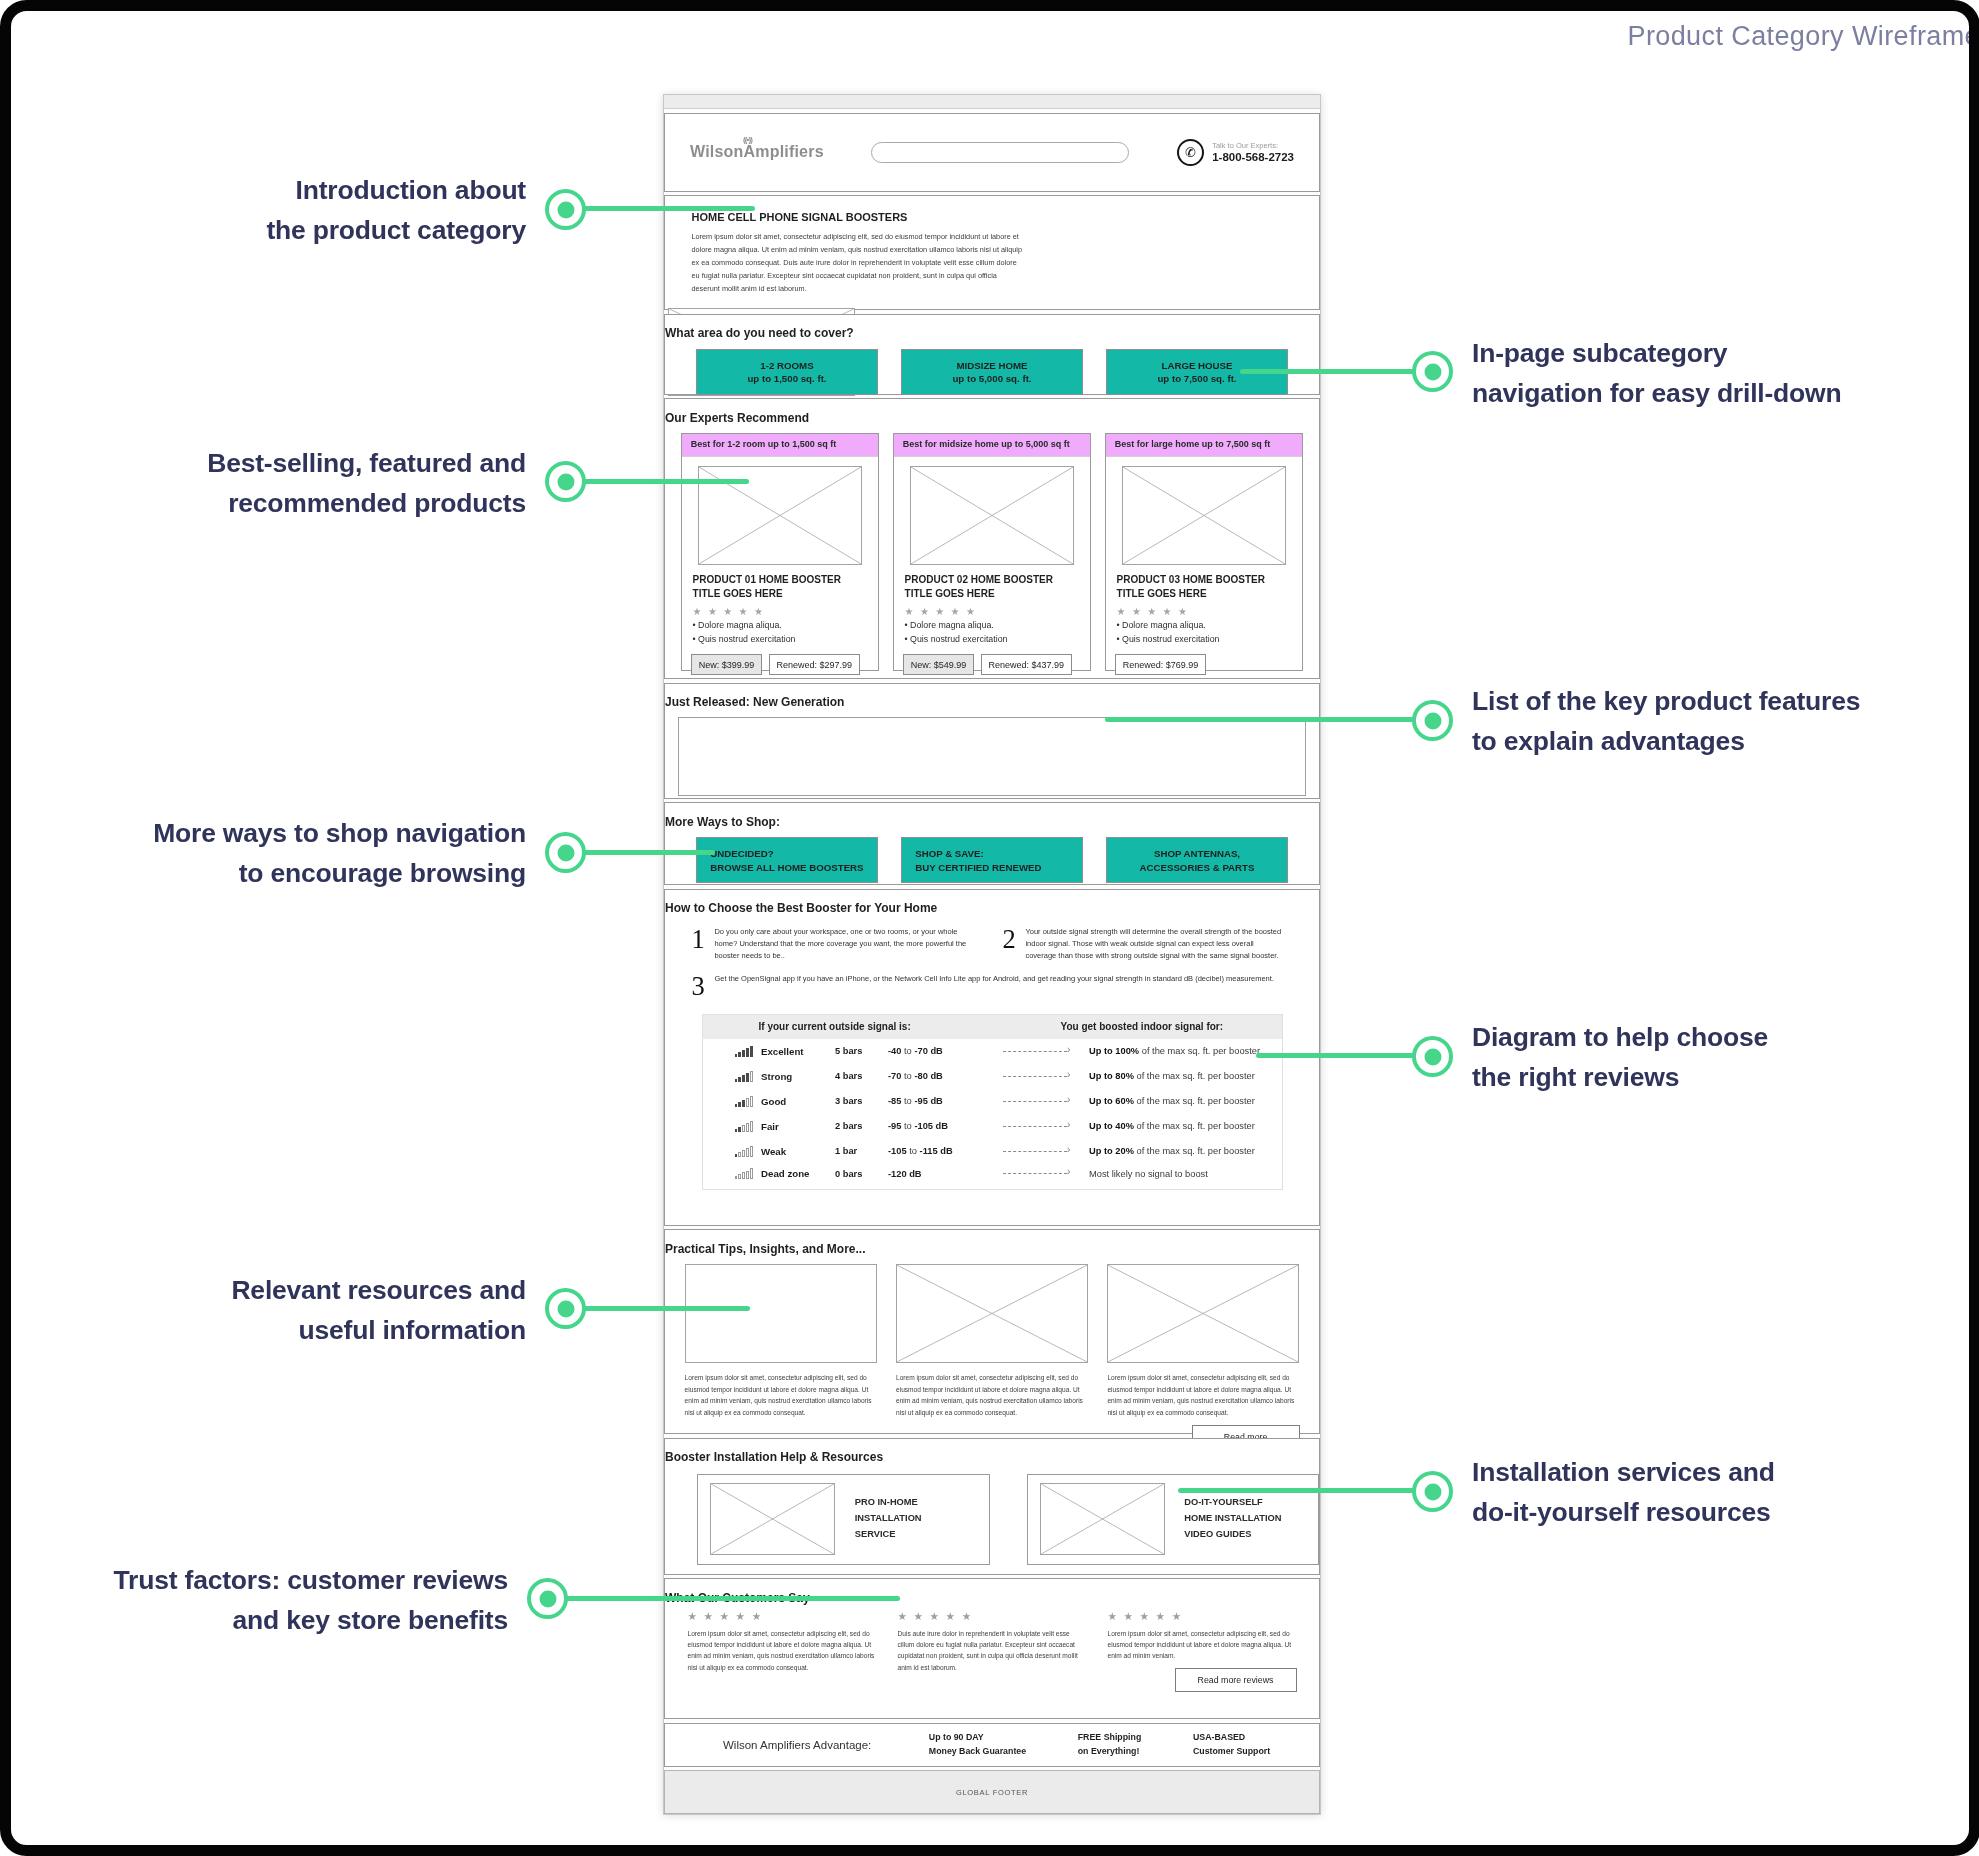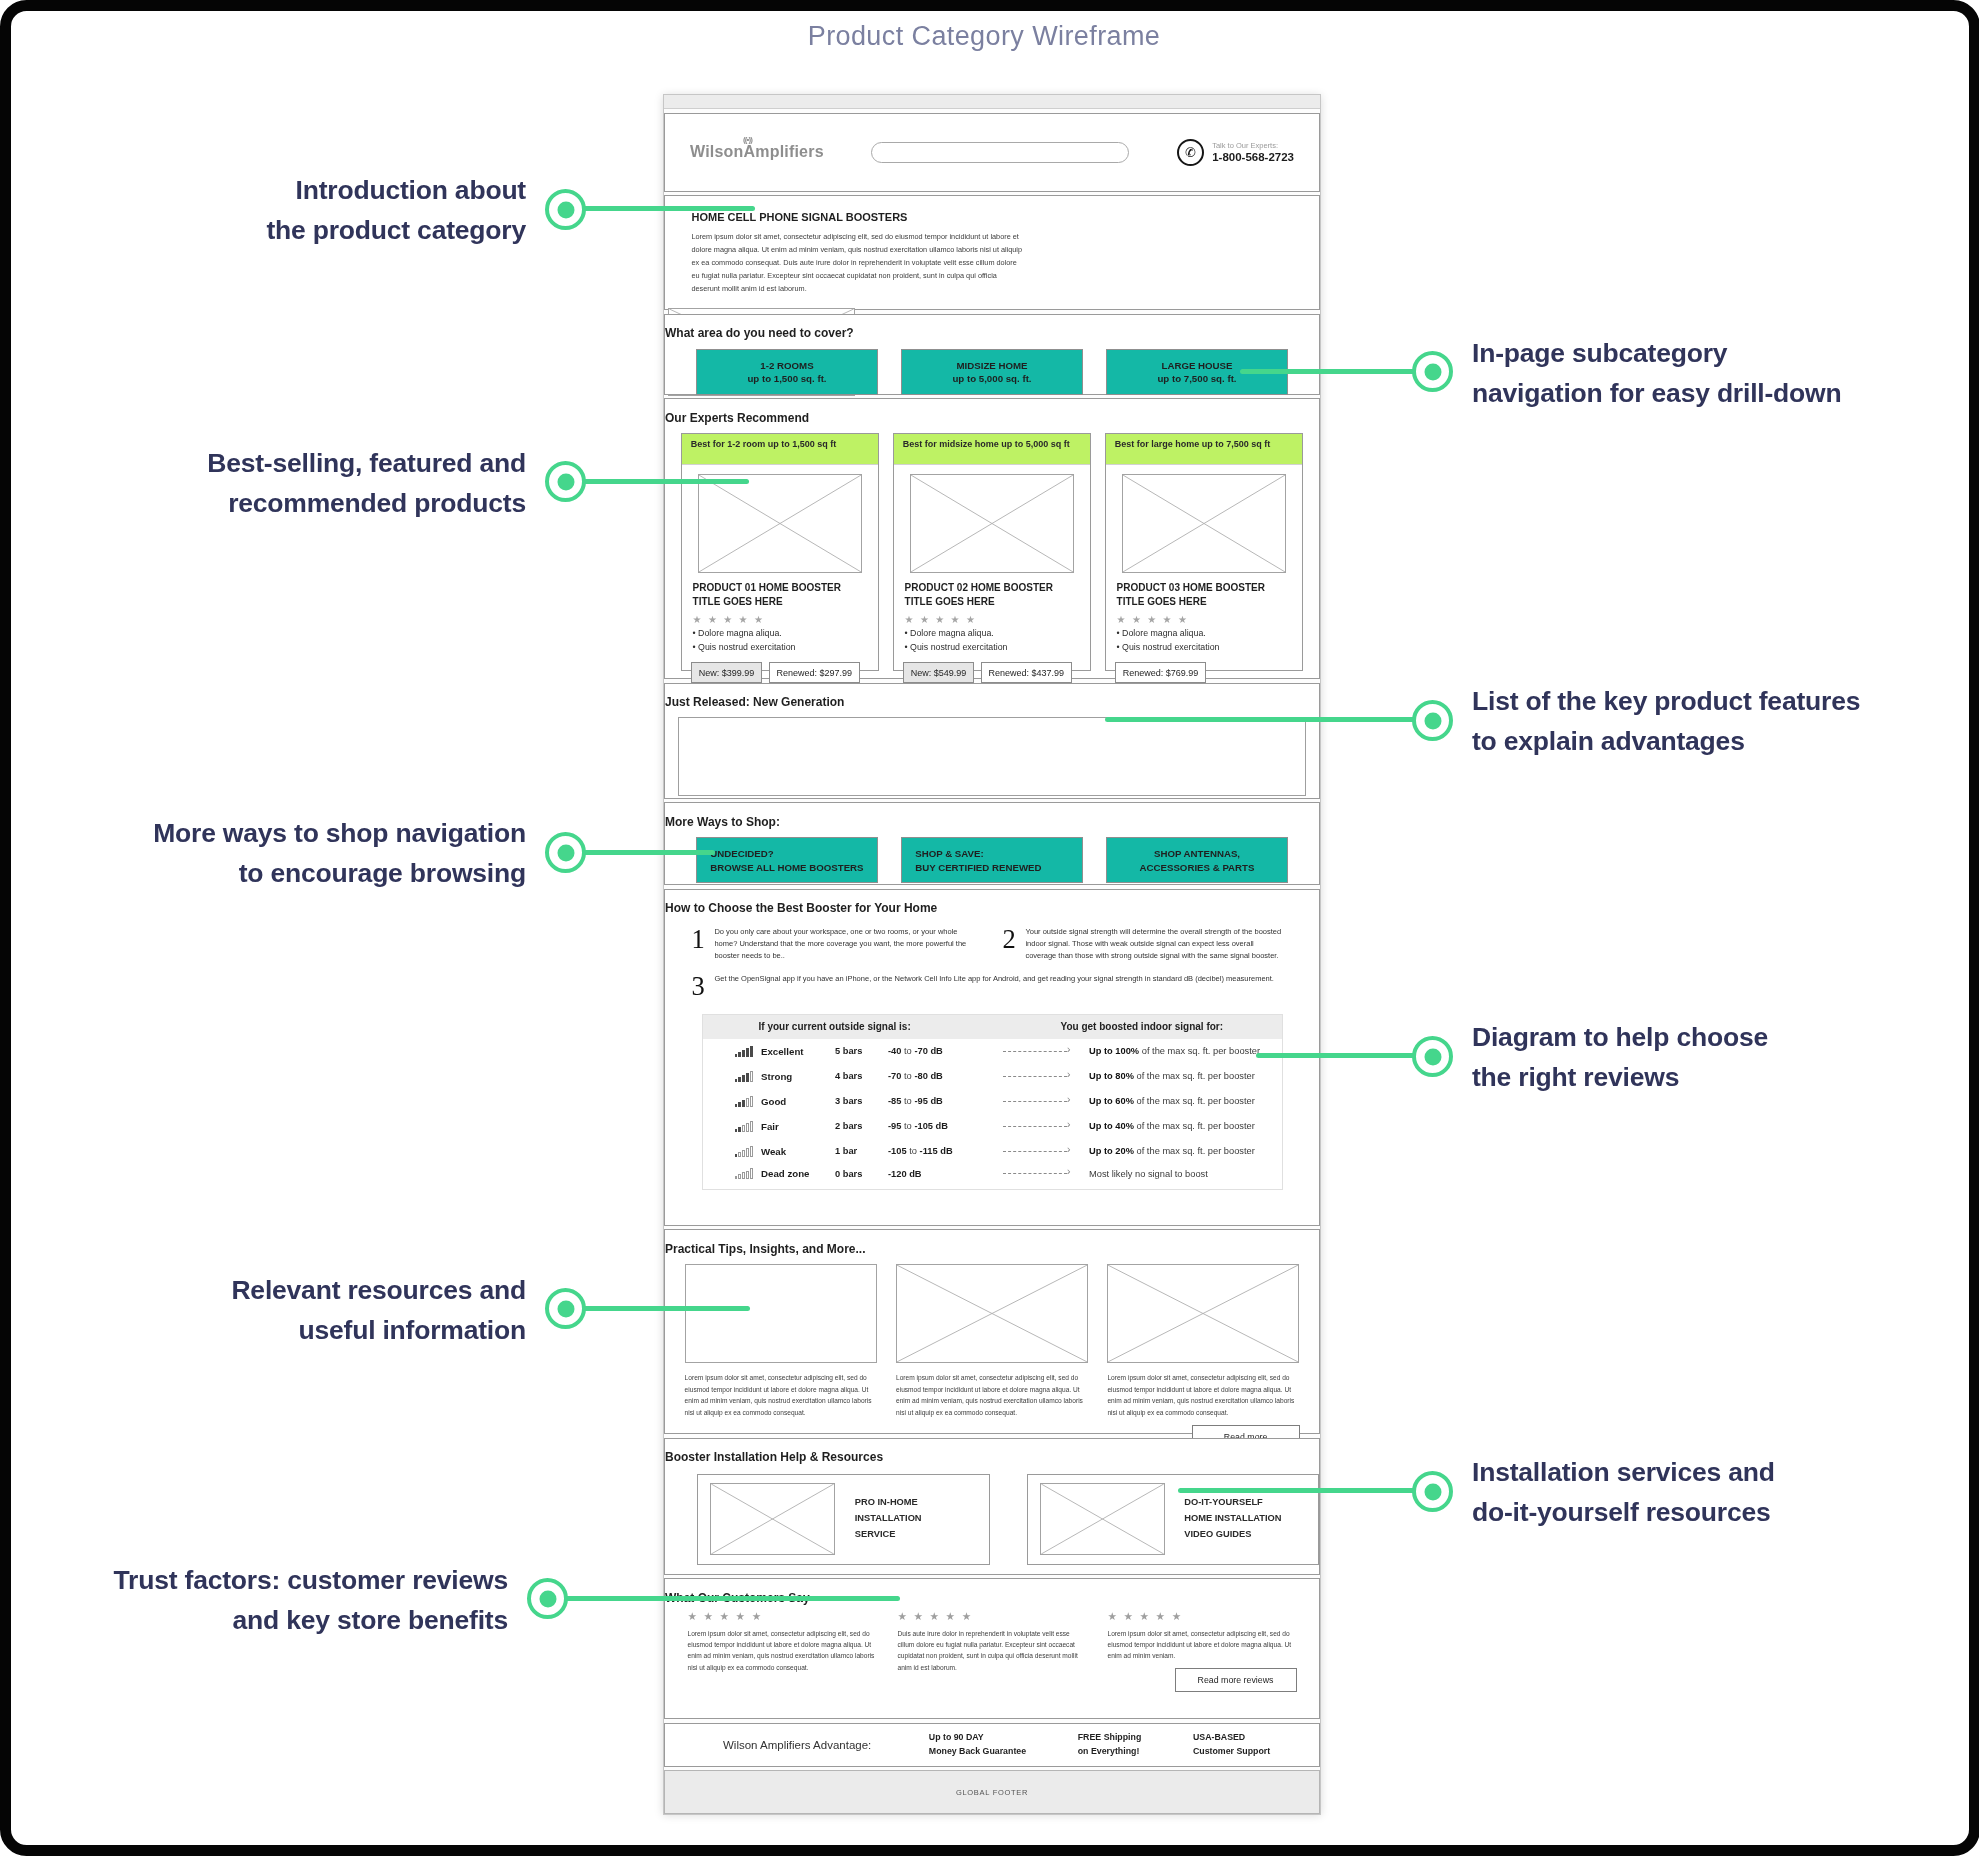--- a/index.html
+++ b/index.html
@@ -6,21 +6,21 @@
     --green:#45d68c;
     --navy:#30345a;
     --title:#7b80a0;
     --border-mid:#9a9a9a;
     --border-light:#c6c6c6;
   }
   *{box-sizing:border-box;margin:0;padding:0;}
   body{background:#fff;font-family:"Liberation Sans","DejaVu Sans",sans-serif;}
   .canvas{position:relative;width:1980px;height:1856px;background:#fff;overflow:hidden;}
   .frame{position:absolute;inset:0;border:11.5px solid #050505;border-radius:26.5px;pointer-events:none;z-index:50;}
-  .page-title{position:absolute;top:21px;left:0;right:12px;text-align:center;font-size:27px;color:var(--title);letter-spacing:0.4px;}
+  .page-title{position:absolute;top:21px;left:0;right:0;text-align:right;font-size:27px;color:var(--title);letter-spacing:0.4px;}
 
   
   .callout{position:absolute;font-weight:bold;font-size:26.5px;line-height:40px;color:var(--navy);white-space:pre-line;z-index:10;letter-spacing:-0.2px;}
   .co-left{text-align:right;}
   .co-right{text-align:left;}
   .conn{position:absolute;height:5.3px;background:var(--green);z-index:5;border-radius:2.6px;}
   .dot{position:absolute;width:41px;height:41px;border:4.4px solid var(--green);border-radius:50%;background:#fff;z-index:6;}
   .dot::after{content:"";position:absolute;left:50%;top:50%;transform:translate(-50%,-50%);width:17px;height:17px;border-radius:50%;background:var(--green);}
 
   
@@ -54,21 +54,21 @@
   .sec-more{height:83px;}
   .opt-row{display:flex;justify-content:center;gap:23px;margin-top:8.8px;}
   .opt-box{width:182px;height:46px;border:0.9px solid #8f8f8f;display:flex;flex-direction:column;justify-content:center;align-items:center;gap:2.6px;background:#14b8a6;}
   .opt-box.left{align-items:flex-start;padding-left:13.2px;}
   .opt-l1,.opt-l2{font-size:9.7px;font-weight:bold;color:#1f1f1f;}
 
   
   .sec-experts{height:281px;}
   .cards{display:flex;justify-content:center;gap:14px;margin-top:8px;}
   .card{width:198px;height:238px;border:0.9px solid var(--border-mid);background:#fff;}
-  .badge{height:31px;line-height:21px;background:#bef264;border-bottom:0.9px solid #d2d2d2;font-size:9px;font-weight:bold;color:#2a2a2a;padding-left:8.8px;}
+  .badge{height:23px;line-height:21px;background:#f0abfc;border-bottom:0.9px solid #d2d2d2;font-size:9px;font-weight:bold;color:#2a2a2a;padding-left:8.8px;}
   .card .xbox{width:164px;height:99px;margin:9.7px auto 8px;}
   .card-title{font-size:10px;font-weight:bold;color:#1f1f1f;line-height:1.4;padding:0 10.6px;}
   .stars{font-size:10px;color:#a5a5a5;letter-spacing:1.8px;padding:4.4px 10.6px 2.6px;}
   .bullet{font-size:8.8px;color:#2e2e2e;line-height:1.55;padding:0 10.6px;}
   .prices{display:flex;gap:6.2px;padding:8px 8.8px 0;text-align:center;}
   .price-btn{border:0.9px solid #8c8c8c;font-size:9px;color:#1f1f1f;padding:4.4px 7px;background:#fff;white-space:nowrap;}
   .price-new{background:#e6e6e6;}
 
   
   .sec-released{height:116px;}

